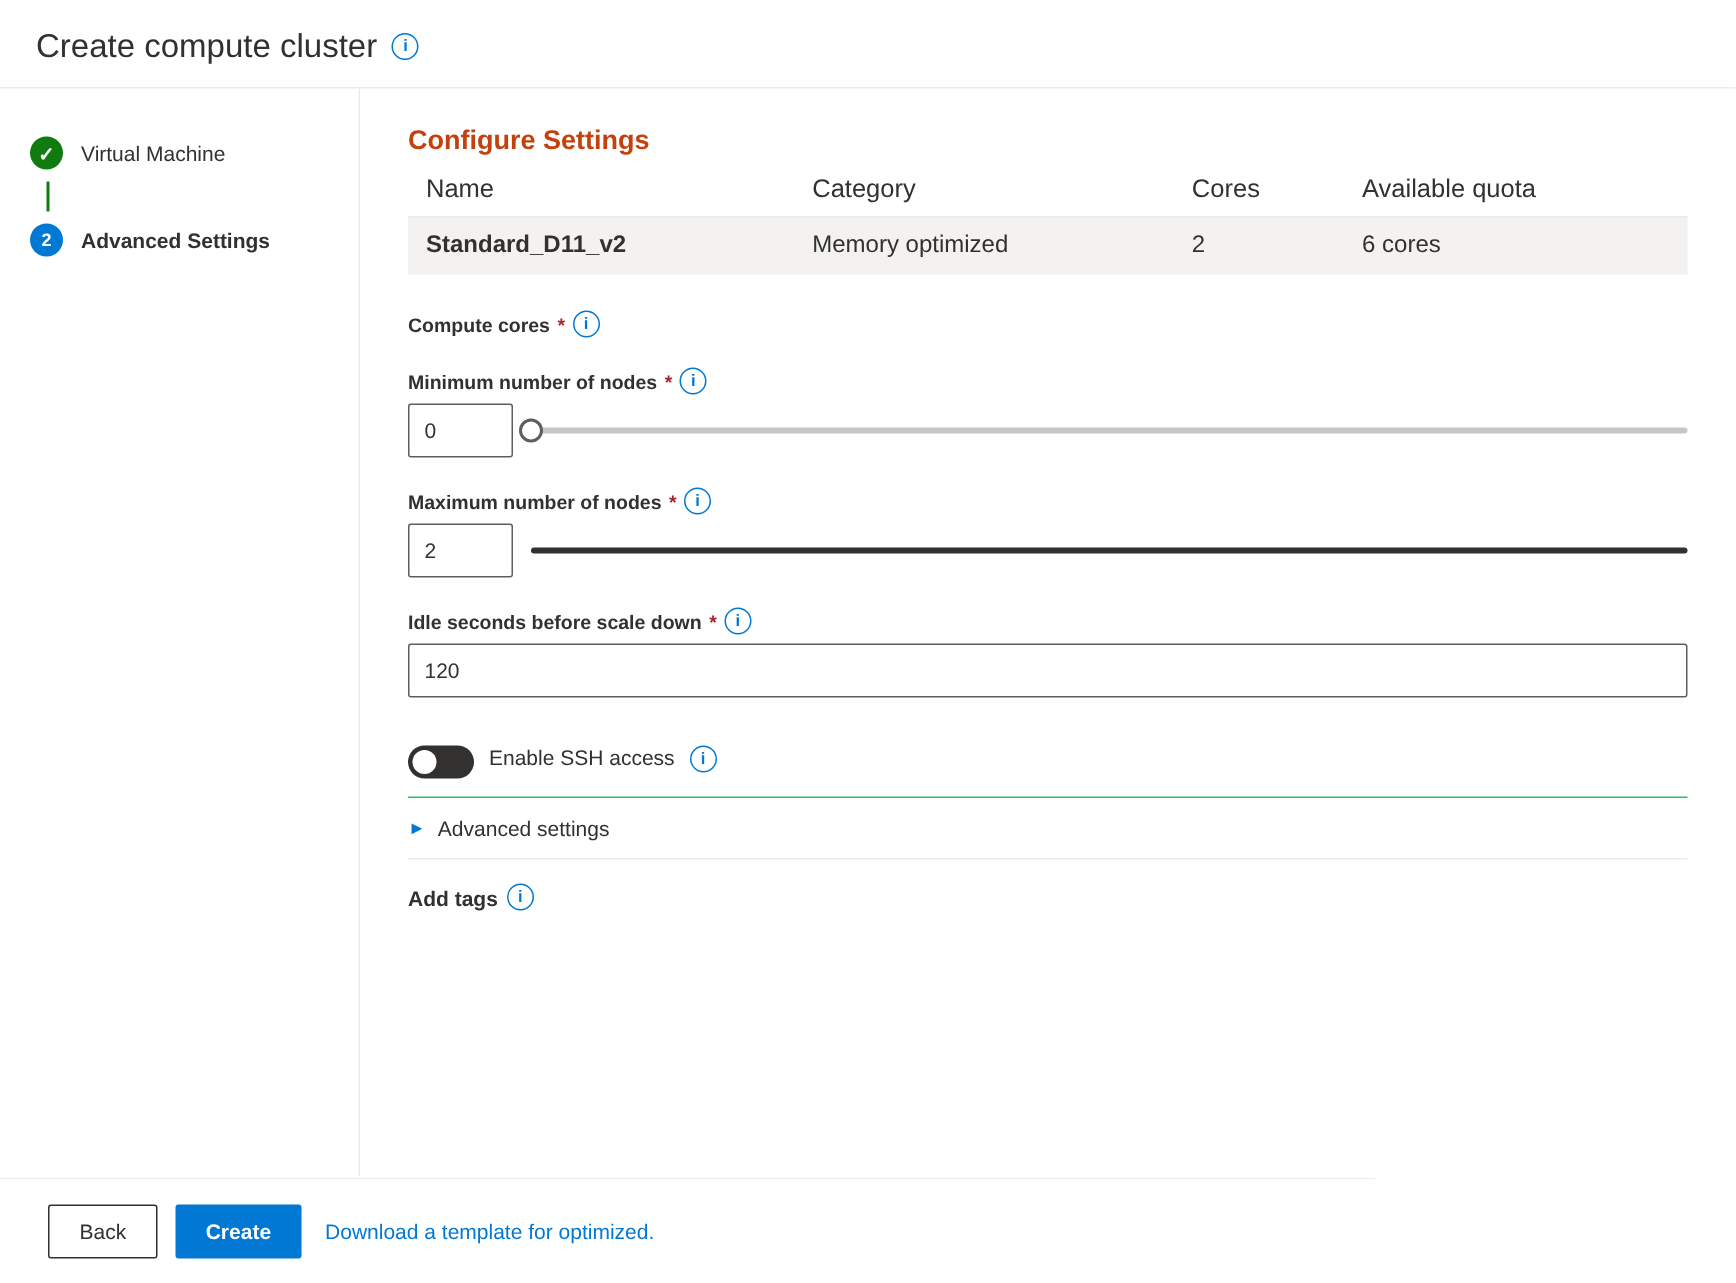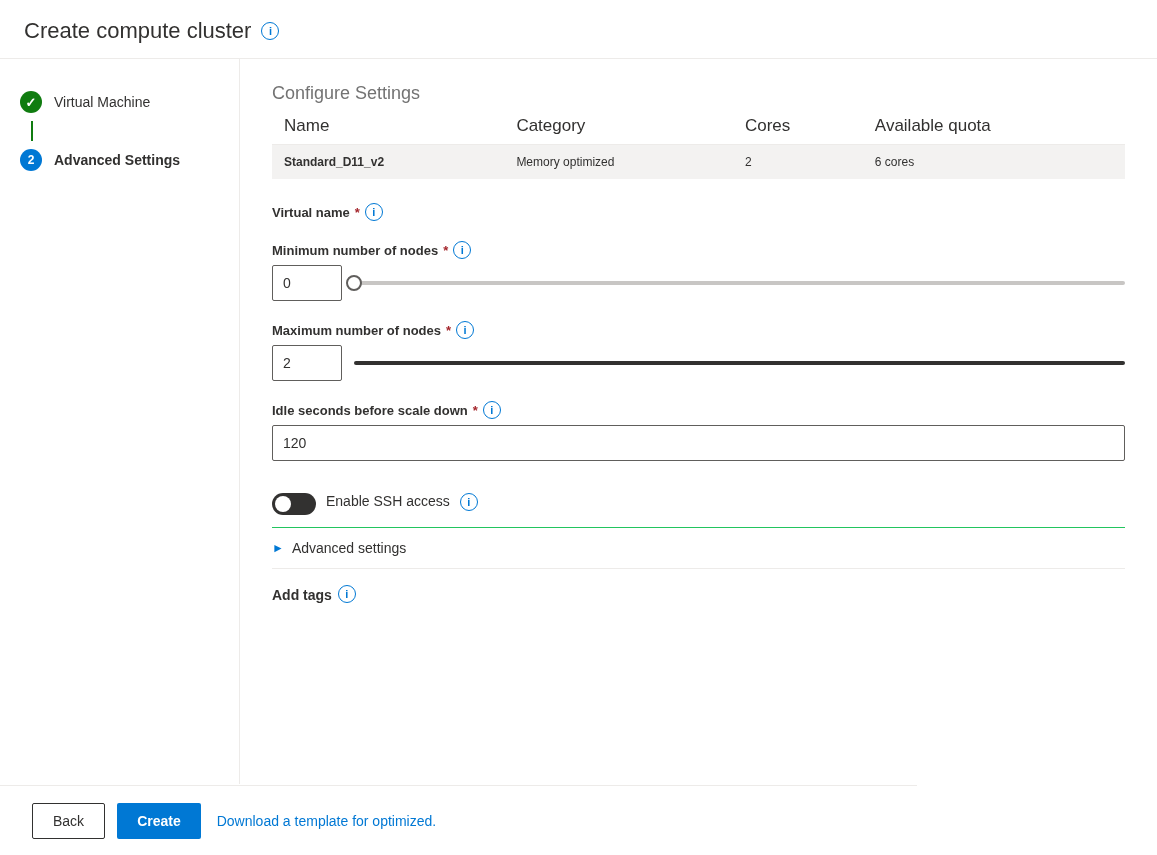--- a/index.html
+++ b/index.html
@@ -93,22 +93,22 @@
     }
 
     
     .content {
       flex: 1;
       padding: 24px 32px;
       overflow-y: auto;
     }
     .section-title {
       font-size: 18px;
-      font-weight: 400;
-      color: #737373;
+      font-weight: 700;
+      color: #c2410c;
       margin-bottom: 4px;
     }
     .section-subtitle {
       font-size: 13px;
       color: #605e5c;
       margin-bottom: 20px;
     }
 
     
     .vm-table {
@@ -119,21 +119,21 @@
     .vm-table th {
       text-align: left;
       font-weight: 400;
       color: #323130;
       padding: 8px 12px;
       border-bottom: 1px solid #edebe9;
       font-size: 17px;
     }
     .vm-table td {
       padding: 10px 12px;
-      font-size: 12px;
+      font-size: 16px;
     }
     .vm-table tr.selected {
       background: #f3f2f1;
     }
     .vm-table td.name-cell {
       font-weight: 600;
     }
 
     
     .field-group {
@@ -367,21 +367,21 @@
           <td class="name-cell">Standard_D11_v2</td>
           <td>Memory optimized</td>
           <td>2</td>
           <td>6 cores</td>
         </tr>
       </tbody>
     </table>
 
     <div class="field-group">
       <div class="field-label">
-        <span>Virtual name</span>
+        <span>Compute cores</span>
         <span class="required-star">*</span>
         <span class="info-icon">i</span>
       </div>
     </div>
 
     <div class="field-group">
       <div class="field-label">
         <span>Minimum number of nodes</span>
         <span class="required-star">*</span>
         <span class="info-icon">i</span>

